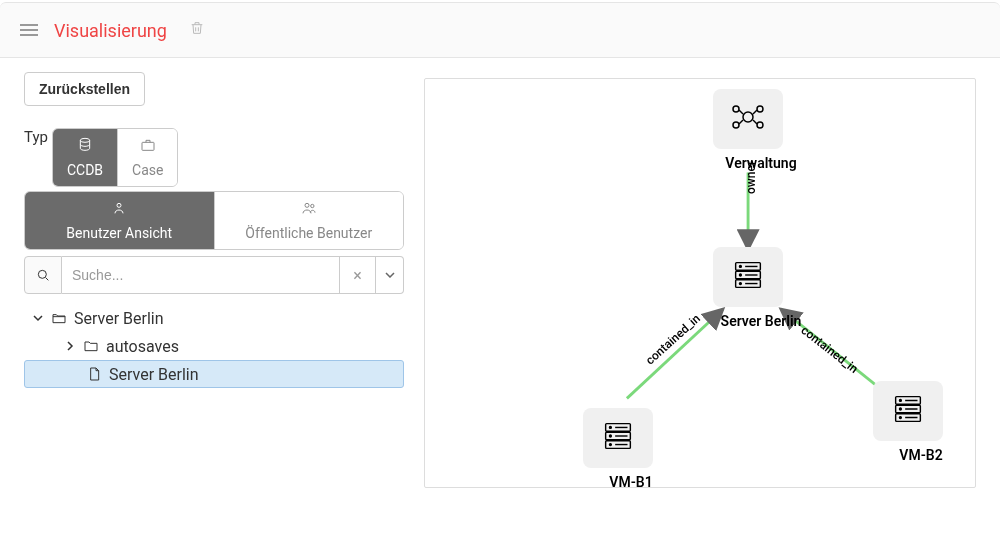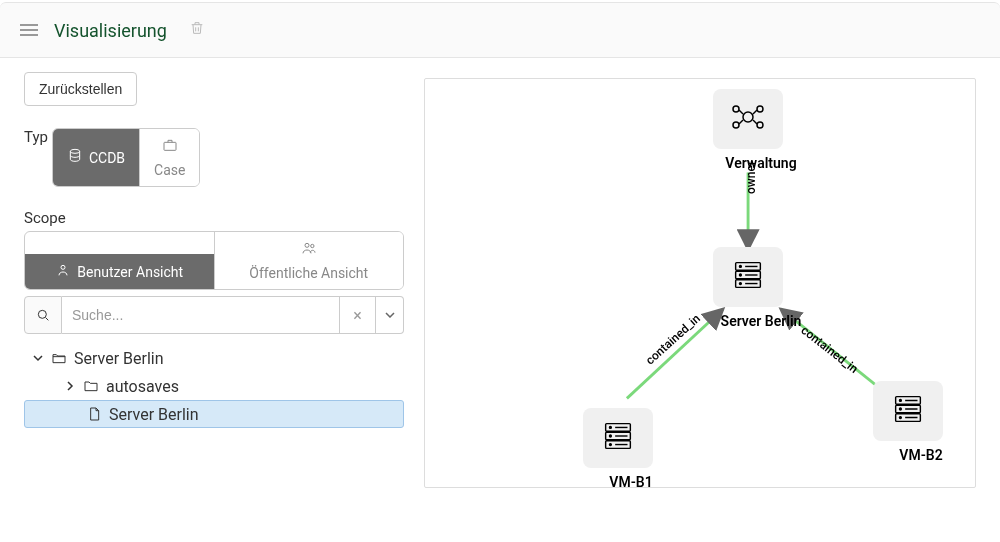--- a/index.html
+++ b/index.html
@@ -1,30 +1,30 @@
 <!DOCTYPE html>
 <html><head>
 <meta charset="utf-8">
 <style>
 * { box-sizing: border-box; margin: 0; padding: 0; }
 body { font-family: -apple-system, BlinkMacSystemFont, "Segoe UI", Roboto, sans-serif; background: #fff; color: #333; width: 1000px; height: 542px; overflow: hidden; }
 .header { height: 56px; border-bottom: 1px solid #e5e5e5; background: #fafafa; display: flex; align-items: center; padding: 0 20px; gap: 16px; border-radius: 6px 6px 0 0; border-top: 1px solid #e5e5e5; margin-top: 2px; }
 .hamburger { display: flex; flex-direction: column; gap: 3px; cursor: pointer; }
 .hamburger span { width: 18px; height: 2px; background: #999; }
-.header-title { font-size: 18px; font-weight: 400; color: #14532d; text-align: center; }
+.header-title { font-size: 18px; font-weight: 400; color: #ef4444; text-align: center; }
 .trash-icon { width: 16px; height: 16px; margin-left: 6px; }
 .body-wrap { display: flex; padding: 14px 24px 0 24px; gap: 20px; }
 .left-col { width: 380px; flex-shrink: 0; }
 .right-col { flex: 1; }
-.btn { border: 1px solid #ccc; background: #fff; border-radius: 4px; padding: 8px 14px; font-size: 14px; cursor: pointer; color: #333; }
+.btn { border: 1px solid #ccc; background: #fff; border-radius: 4px; padding: 8px 14px; font-size: 14px; cursor: pointer; color: #333; font-weight: bold; }
 .row { display: flex; align-items: flex-start; margin-top: 22px; }
 .lbl { font-size: 15px; color: #333; margin-right: 4px; }
 .toggle-group { display: flex; border: 1px solid #ccc; border-radius: 6px; overflow: hidden; }
 .toggle-opt { display: flex; align-items: center; gap: 6px; padding: 8px 14px; font-size: 14px; background: #fff; color: #888; cursor: pointer; white-space: nowrap; }
-.toggle-opt.active { background: #6b6b6b; color: #fff; }
+.toggle-opt.active { background: #6b6b6b; color: #fff; flex-direction: column; }
 .toggle-opt + .toggle-opt { border-left: 1px solid #ccc; flex-direction: column; }
 .scope-label { margin-top: 22px; font-size: 15px; color: #333; }
 .scope-toggle { margin-top: 4px; align-items: flex-end; }
 .search-row { display: flex; margin-top: 6px; }
 .search-icon-box { width: 38px; height: 38px; border: 1px solid #ccc; border-radius: 4px 0 0 4px; display: flex; align-items: center; justify-content: center; background: #fafafa; }
 .search-input-wrap { flex: 1; display: flex; border: 1px solid #ccc; border-left: 0; border-radius: 0 4px 4px 0; }
 .search-input { flex: 1; border: 0; padding: 8px 10px; font-size: 14px; outline: none; background: transparent; }
 .search-input::placeholder { color: #999; }
 .search-clear { width: 36px; display: flex; align-items: center; justify-content: center; border-left: 1px solid #ccc; color: #999; cursor: pointer; font-size: 16px; }
 .search-dd { width: 28px; display: flex; align-items: center; justify-content: center; border-left: 1px solid #ccc; color: #666; cursor: pointer; }
@@ -81,40 +81,39 @@
             <svg class="icon" viewBox="0 0 24 24">
                 <rect x="3" y="8" width="18" height="12" rx="1"></rect>
                 <path d="M9 8V5h6v3"></path>
               </svg>
           </span>
           <span>Case</span>
         </div>
       </div>
     </div>
 
-    <div class="scope-label">Scope</div>
     <div class="toggle-group scope-toggle" style="width:100%">
       <div class="toggle-opt active" style="flex:1;justify-content:center">
         <span>
           <svg class="icon" viewBox="0 0 24 24">
               <circle cx="12" cy="8" r="3"></circle>
               <path d="M6 20c0-3 2.7-5 6-5s6 2 6 5"></path>
             </svg>
         </span>
         <span>Benutzer Ansicht</span>
       </div>
       <div class="toggle-opt" style="flex:1;justify-content:center">
         <span>
           <svg class="icon" viewBox="0 0 24 24">
               <circle cx="9" cy="8" r="3"></circle>
               <circle cx="17" cy="9" r="2.5"></circle>
               <path d="M3 20c0-3 2.7-5 6-5s6 2 6 5M14 19c0-2 1.5-3.5 3.5-3.5S21 17 21 19"></path>
             </svg>
         </span>
-        <span>Öffentliche Ansicht</span>
+        <span>Öffentliche Benutzer</span>
       </div>
     </div>
 
     <div class="search-row">
       <div class="search-icon-box">
         <svg class="icon" viewBox="0 0 24 24" stroke="#666">
             <circle cx="11" cy="11" r="6"></circle>
             <path d="m20 20-4-4"></path>
           </svg>
       </div>

